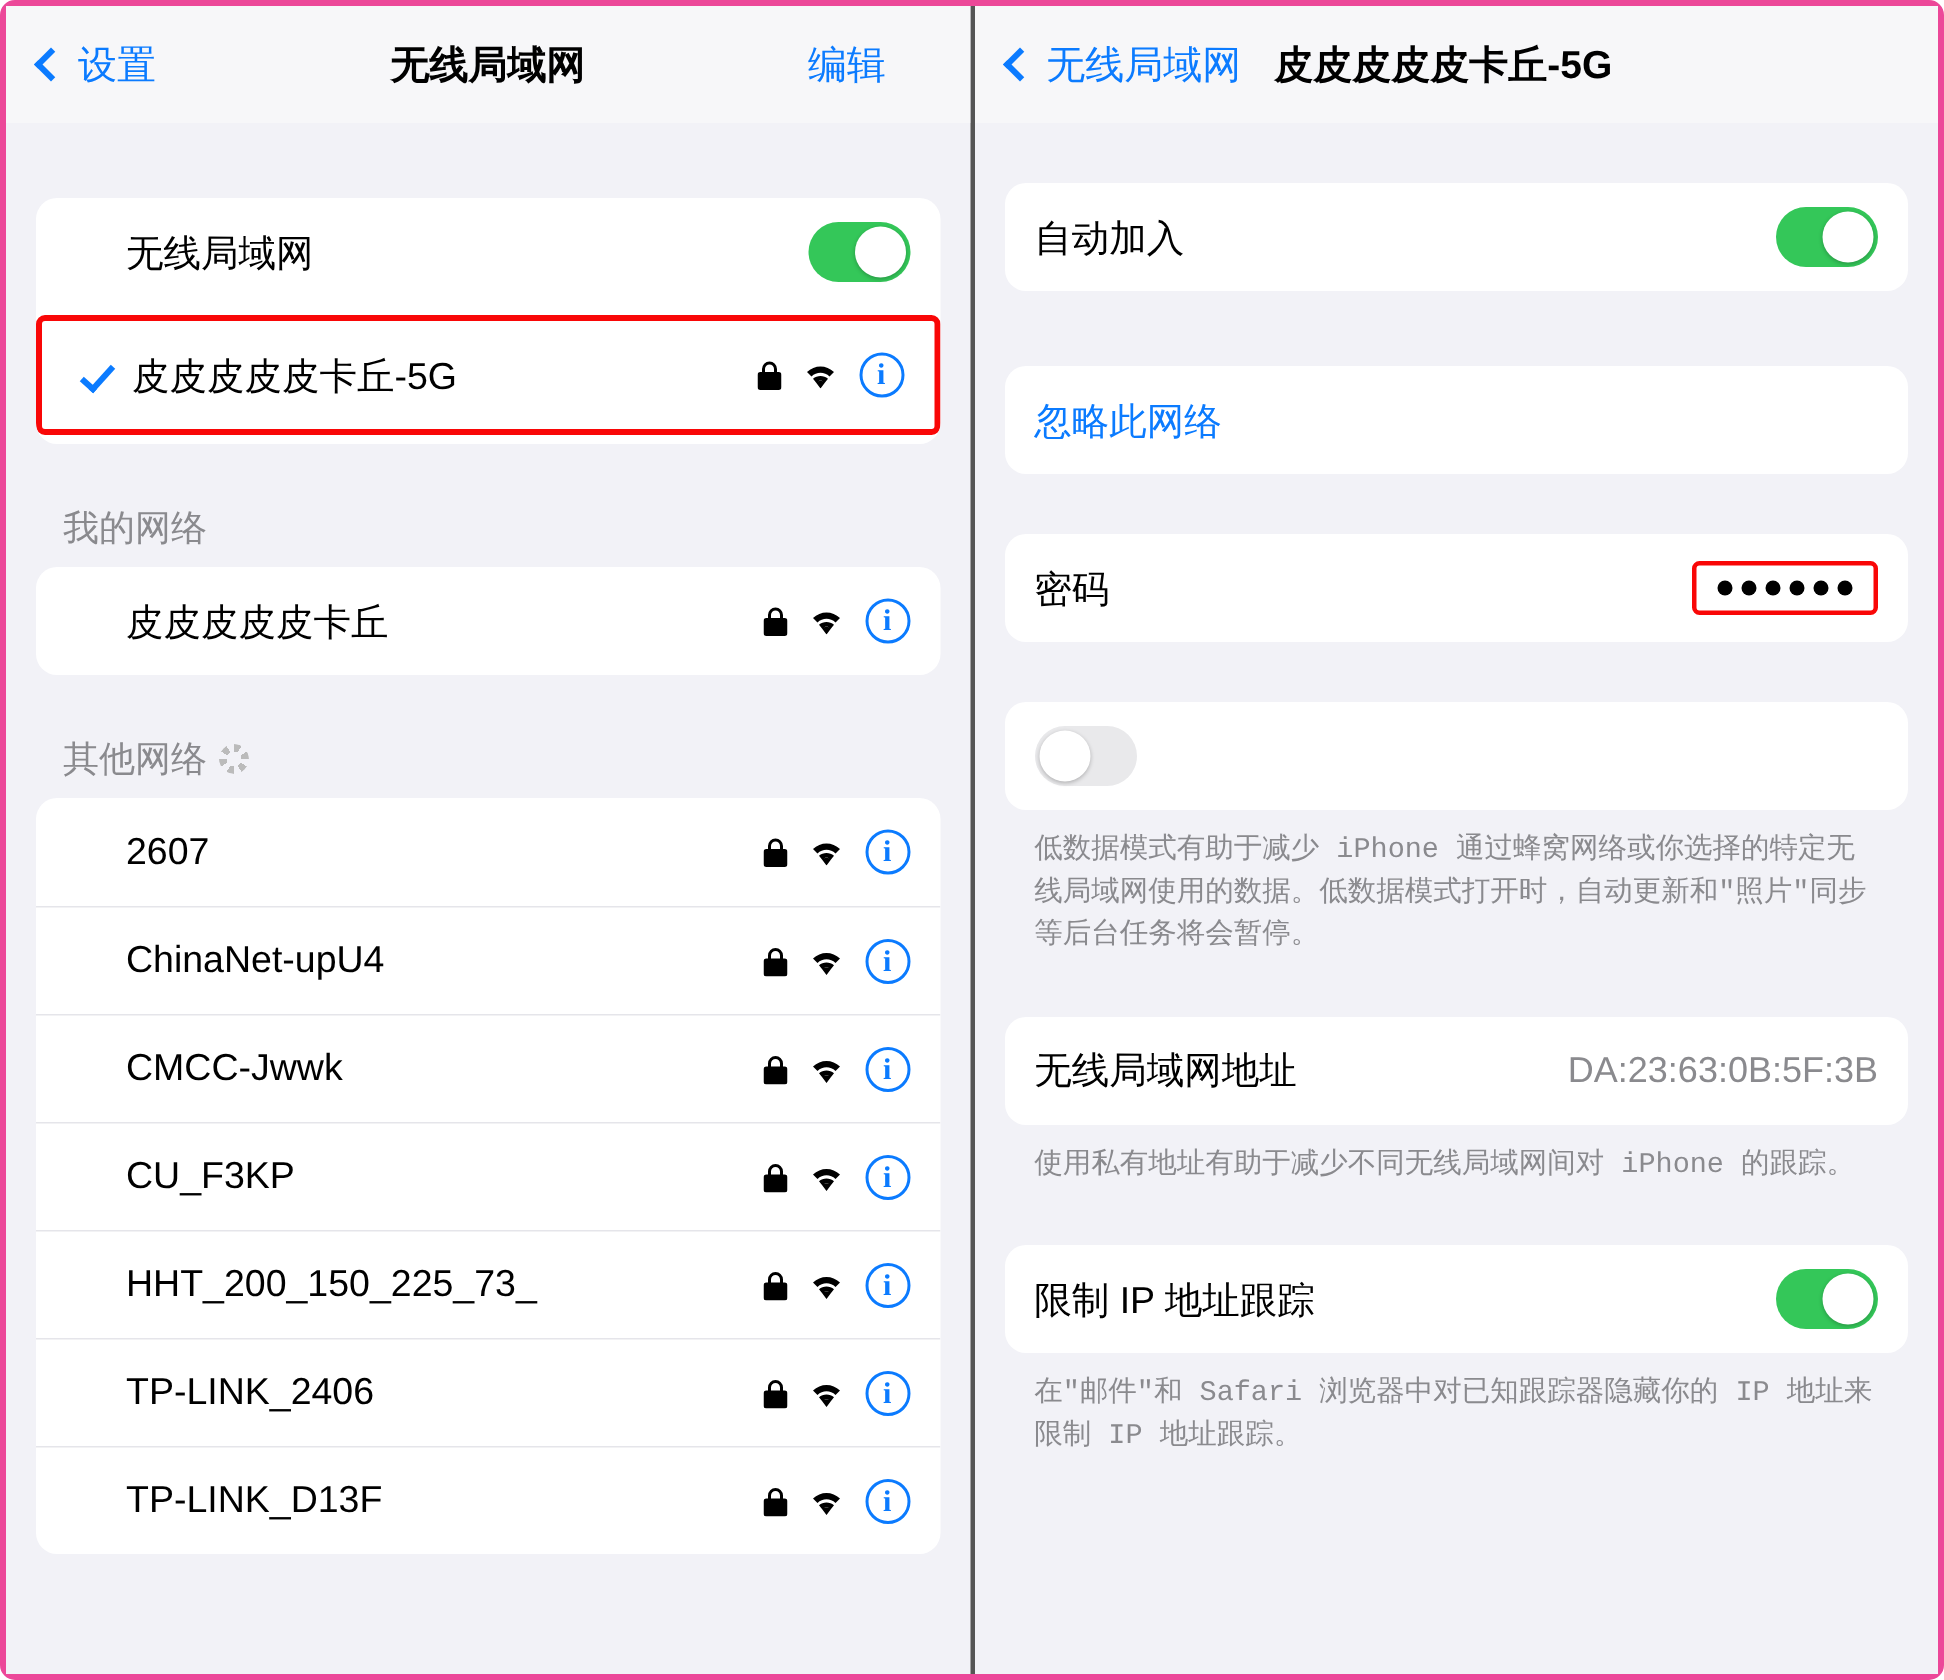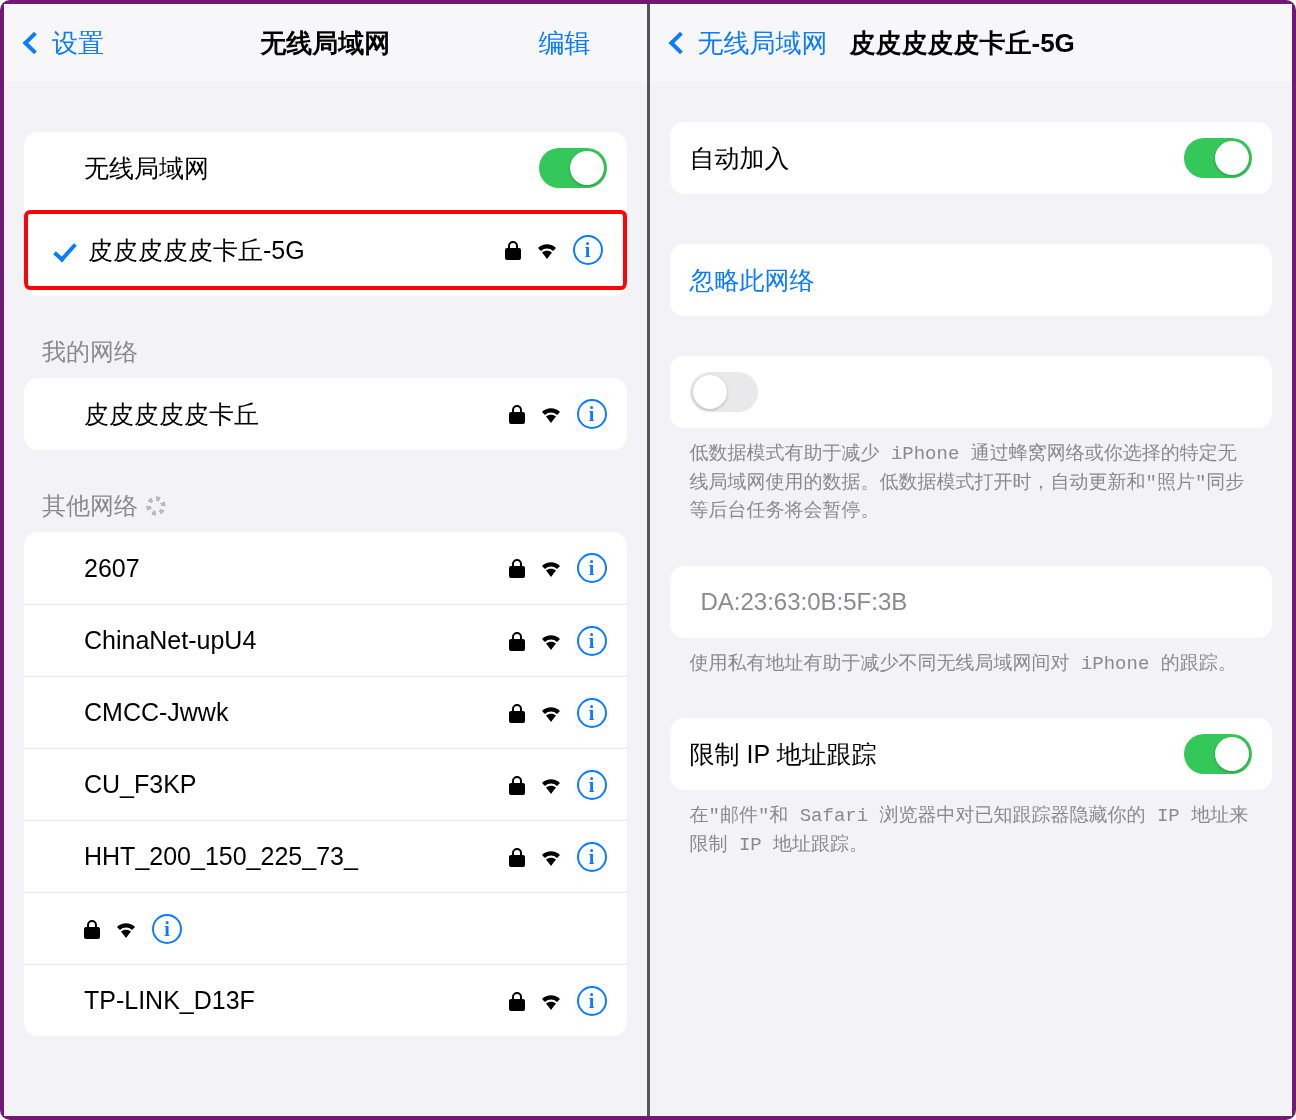--- a/index.html
+++ b/index.html
@@ -7,21 +7,21 @@
     font-family: -apple-system, "Helvetica Neue", "PingFang SC", sans-serif;
     background: #fff;
     width: 1296px;
     height: 1120px;
     overflow: hidden;
   }
   .container {
     display: flex;
     width: 100%;
     height: 100%;
-    border: 4px solid #701a75;
+    border: 4px solid #ec4899;
     border-radius: 10px;
   }
   .pane {
     flex: 1;
     background: #f2f2f7;
     display: flex;
     flex-direction: column;
     overflow: hidden;
   }
   .pane.left { border-right: 3px solid #555; }
@@ -299,20 +299,21 @@
               <span class="wifi-icon">
                 <svg width="24" height="18" viewBox="0 0 24 18">
                   <path d="M12 18l-3-4c1.7-1.3 4.3-1.3 6 0l-3 4zm-6-8l-3-3c5-5 13-5 18 0l-3 3c-3.3-3.3-8.7-3.3-12 0zm3 4l-2-2.5c2.8-2.4 7.2-2.4 10 0L15 14c-1.7-1.5-4.3-1.5-6 0z" fill="#000"></path>
                 </svg>
               </span>
               <span class="info-icon">i</span>
             </span>
           </div>
           <div class="row">
             <span class="leading"></span>
+            <span class="label">TP-LINK_2406</span>
             <span class="trailing">
               <span class="lock-icon">
                 <svg width="16" height="20" viewBox="0 0 16 20">
                   <path d="M3 8V6a5 5 0 0 1 10 0v2h1a2 2 0 0 1 2 2v8a2 2 0 0 1-2 2H2a2 2 0 0 1-2-2v-8a2 2 0 0 1 2-2h1zm2 0h6V6a3 3 0 0 0-6 0v2z" fill="#000"></path>
                 </svg>
               </span>
               <span class="wifi-icon">
                 <svg width="24" height="18" viewBox="0 0 24 18">
                   <path d="M12 18l-3-4c1.7-1.3 4.3-1.3 6 0l-3 4zm-6-8l-3-3c5-5 13-5 18 0l-3 3c-3.3-3.3-8.7-3.3-12 0zm3 4l-2-2.5c2.8-2.4 7.2-2.4 10 0L15 14c-1.7-1.5-4.3-1.5-6 0z" fill="#000"></path>
                 </svg>
@@ -362,34 +363,52 @@
             </span>
         </div>
       </div>
 
       <div class="group first">
         <div class="row">
           <span class="label link-blue">忽略此网络</span>
         </div>
       </div>
 
+      <div class="group">
+        <div class="row">
+          <span class="label">密码</span>
+          <span class="trailing">
+            <span class="red-box-small">
+              <span class="dots">
+                <span></span>
+                  <span></span>
+                  <span></span>
+                  <span></span>
+                  <span></span>
+                  <span></span>
+              </span>
+            </span>
+          </span>
+        </div>
+      </div>
 
       <div class="group">
         <div class="row">
           <span class="trailing">
               <span class="switch">
                 <span class="knob"></span>
               </span>
             </span>
         </div>
       </div>
       <div class="footer-text">低数据模式有助于减少 iPhone 通过蜂窝网络或你选择的特定无线局域网使用的数据。低数据模式打开时，自动更新和"照片"同步等后台任务将会暂停。</div>
 
       <div class="group">
         <div class="row">
+          <span class="label">无线局域网地址</span>
           <span class="trailing">
               <span class="value">DA:23:63:0B:5F:3B</span>
             </span>
         </div>
       </div>
       <div class="footer-text">使用私有地址有助于减少不同无线局域网间对 iPhone 的跟踪。</div>
 
       <div class="group">
         <div class="row">
           <span class="label">限制 IP 地址跟踪</span>

